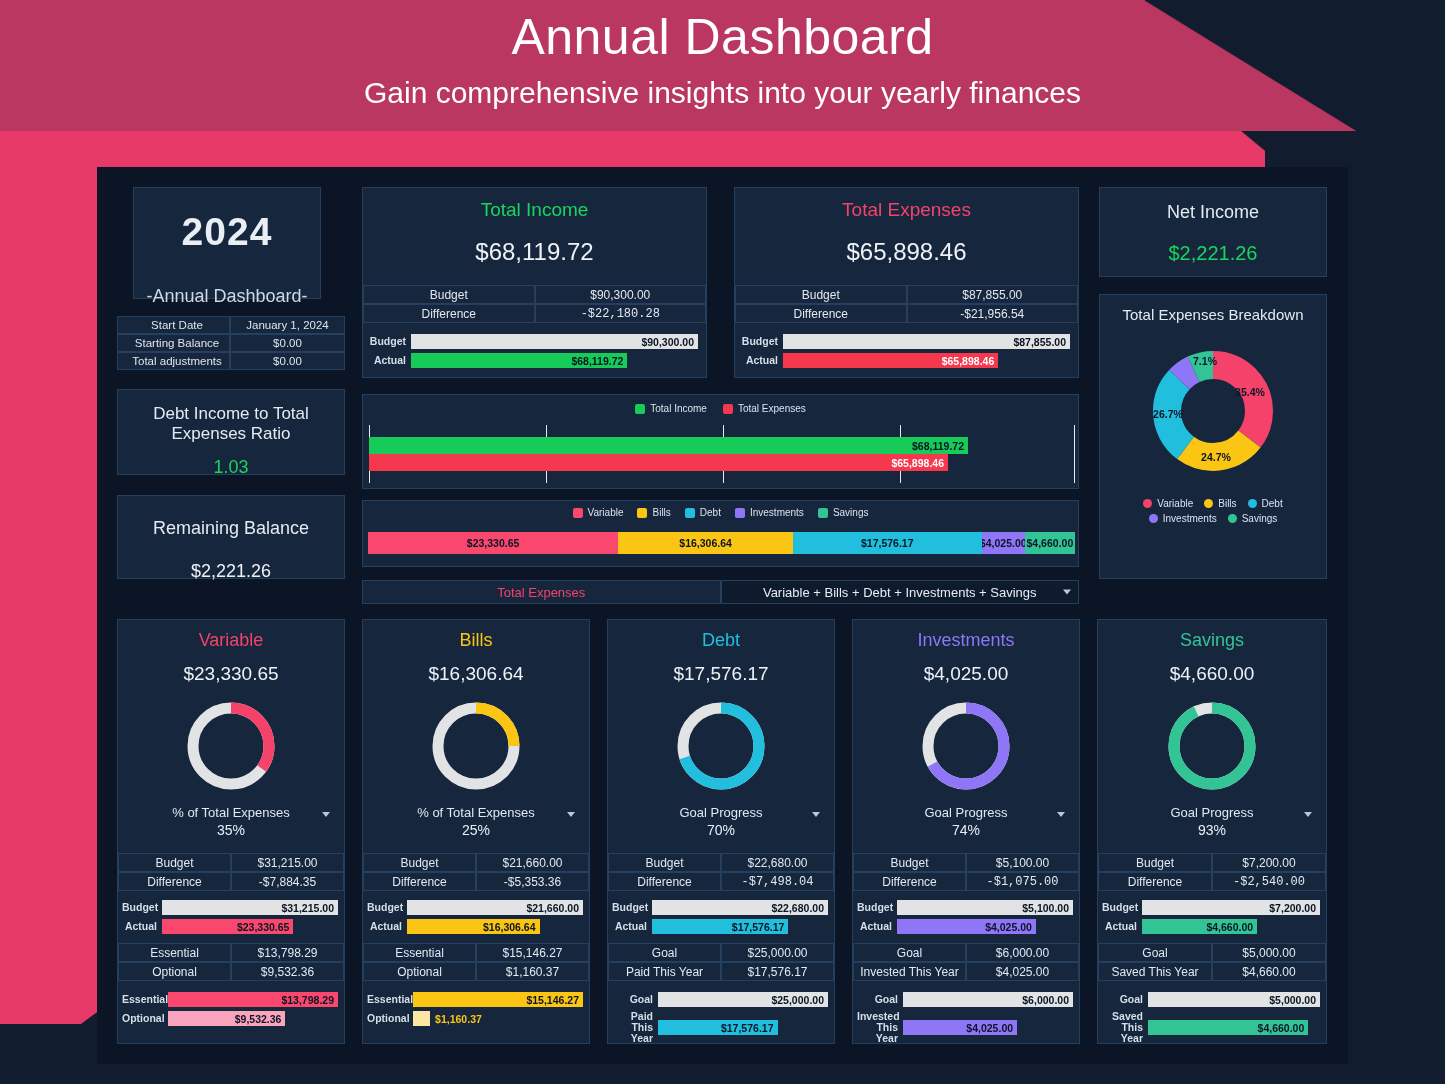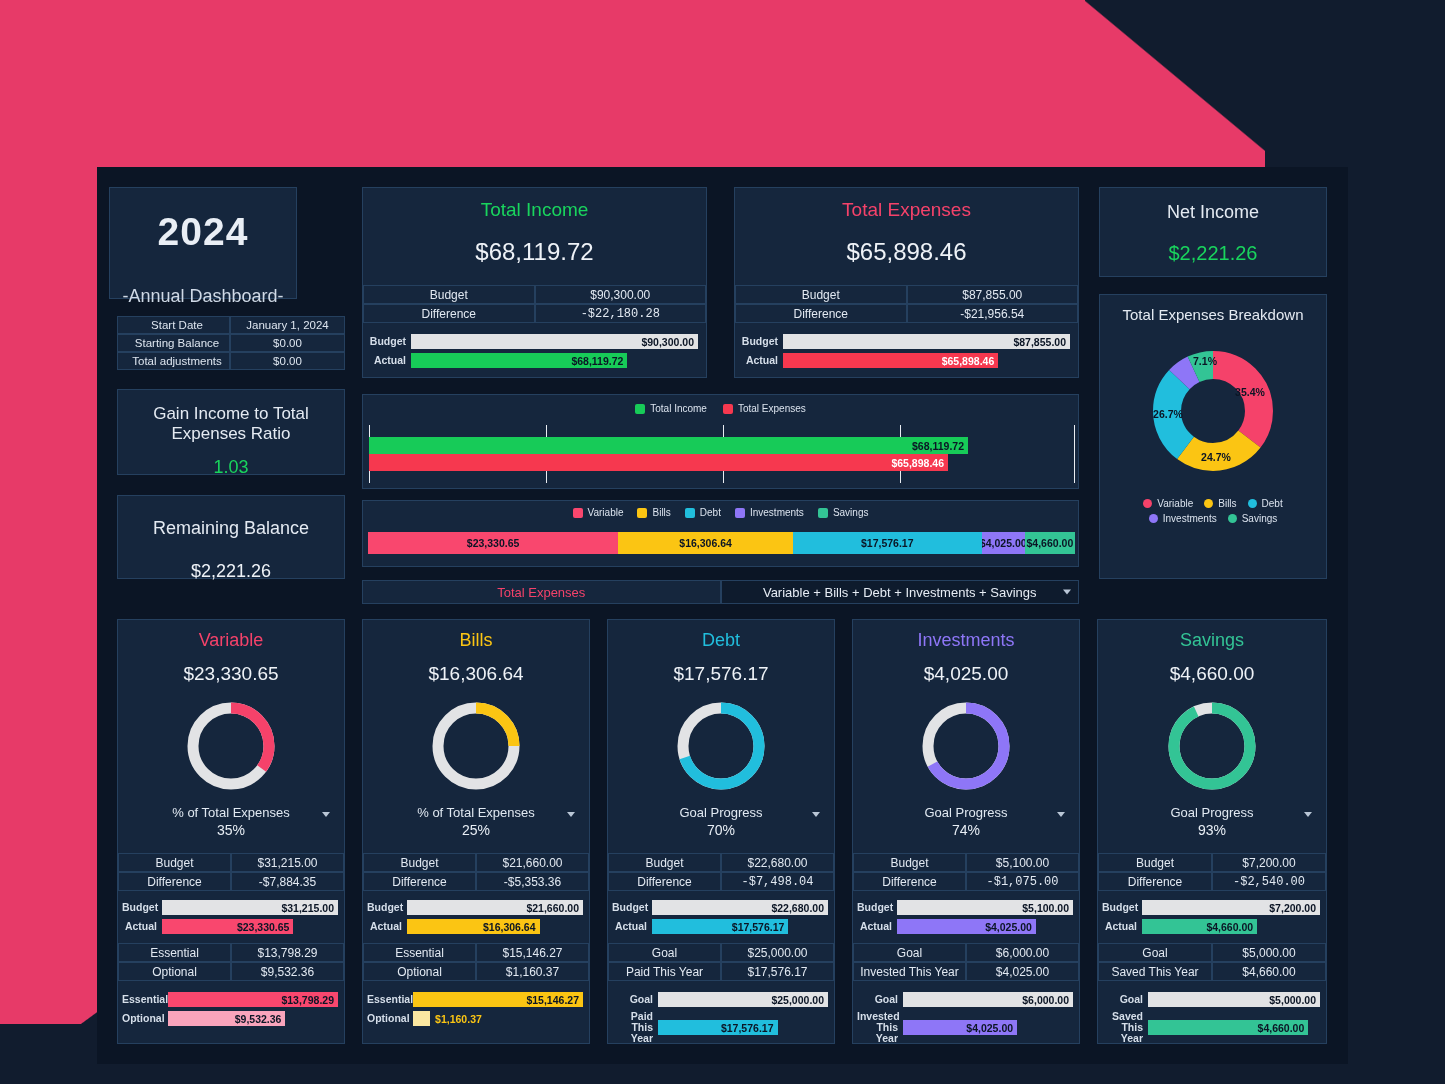--- a/index.html
+++ b/index.html
@@ -182,46 +182,50 @@
 <body>
 
 <div class="page">
 
   <div class="bg-pink-main"></div>
   <div class="bg-dark-right-block"></div>
   <div class="bg-dark-bottom-block"></div>
   <div class="bg-dark-tri-bottom"></div>
   <div class="bg-dark-tri-right"></div>
 
+  <div class="header">
+    <div class="header-title">Annual Dashboard</div>
+    <div class="header-sub">Gain comprehensive insights into your yearly finances</div>
+  </div>
   <div class="header-corner"></div>
 
   <div class="board">
 
-    <div class="panel" style="left:12px; top:20px; width:188px; height:112px;">
+    <div class="panel" style="left:36px; top:20px; width:188px; height:112px;">
       <div class="year-num">2024</div>
       <div class="year-sub">-Annual Dashboard-</div>
     </div>
 
     <div style="position:absolute; left:20px; top:149px; width:228px;">
       <div class="kv-row">
         <div class="kv-cell k">Start Date</div>
         <div class="kv-cell v">January 1, 2024</div>
       </div>
       <div class="kv-row">
         <div class="kv-cell k">Starting Balance</div>
         <div class="kv-cell v">$0.00</div>
       </div>
       <div class="kv-row">
         <div class="kv-cell k">Total adjustments</div>
         <div class="kv-cell v">$0.00</div>
       </div>
     </div>
 
     <div class="panel" style="left:20px; top:222px; width:228px; height:86px; padding-top:14px;">
-      <div class="p-mid">Gain Income to Total</div>
+      <div class="p-mid">Debt Income to Total</div>
       <div class="p-mid">Expenses Ratio</div>
       <div class="p-ratio" style="margin-top:13px;">1.03</div>
     </div>
 
     <div class="panel" style="left:20px; top:328px; width:228px; height:84px; padding-top:22px;">
       <div class="p-mid" style="font-size:18px;">Remaining Balance</div>
       <div class="p-big" style="font-size:18px; margin-top:22px;">$2,221.26</div>
     </div>
 
     <div class="panel" style="left:265px; top:20px; width:345px; height:191px;">

